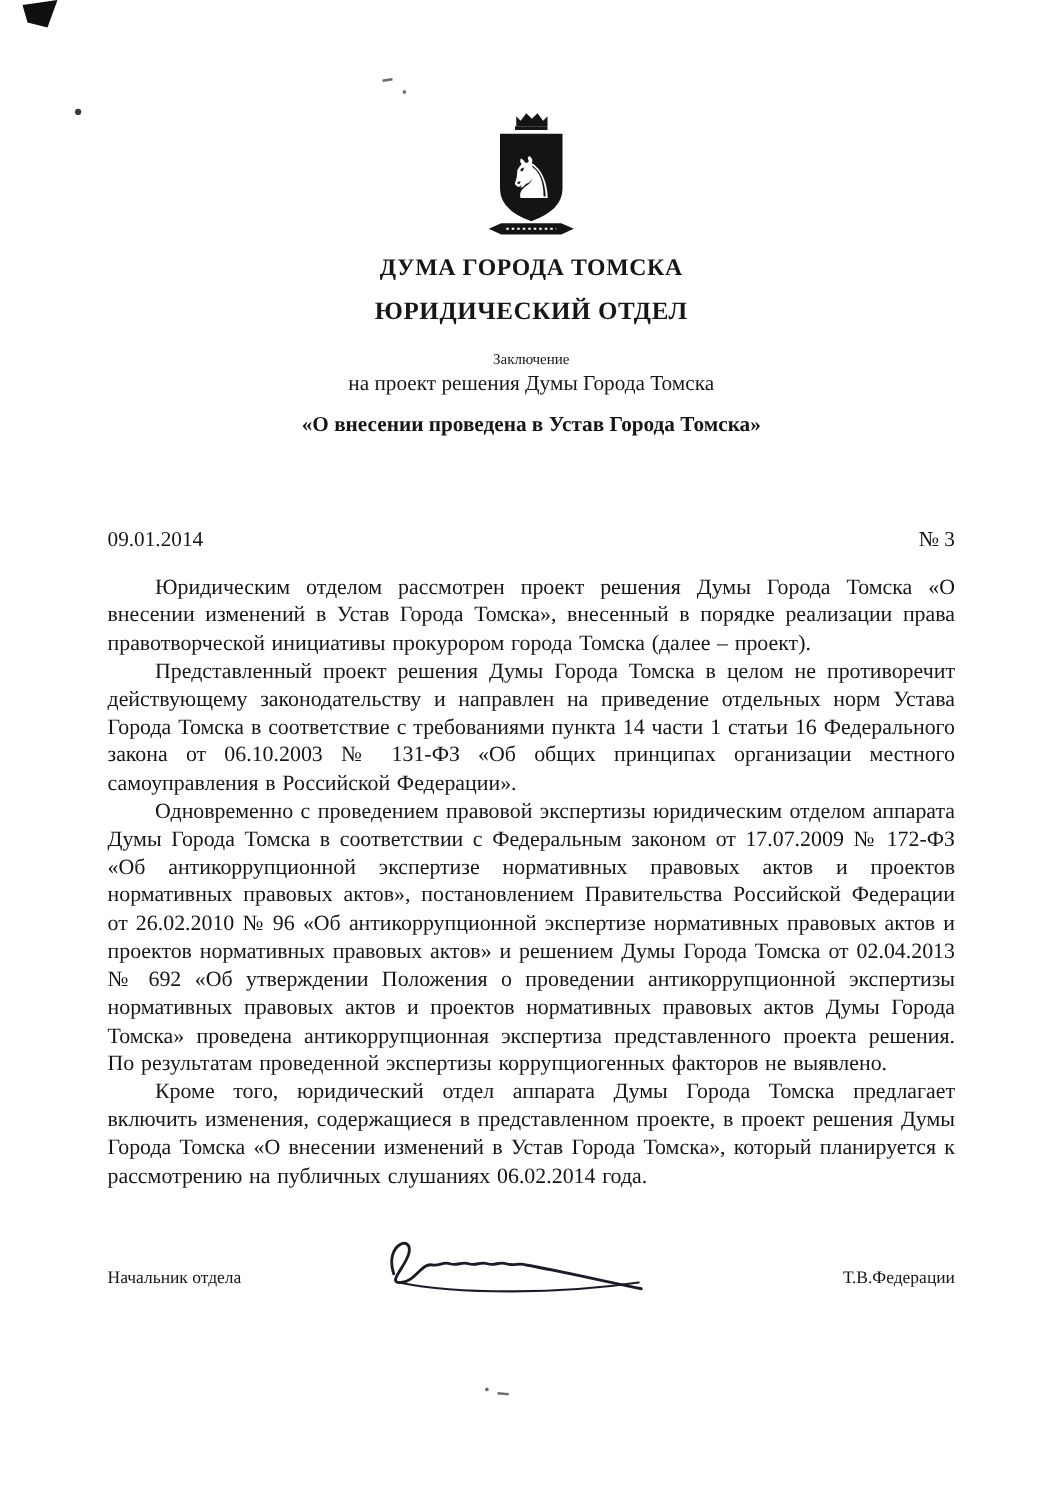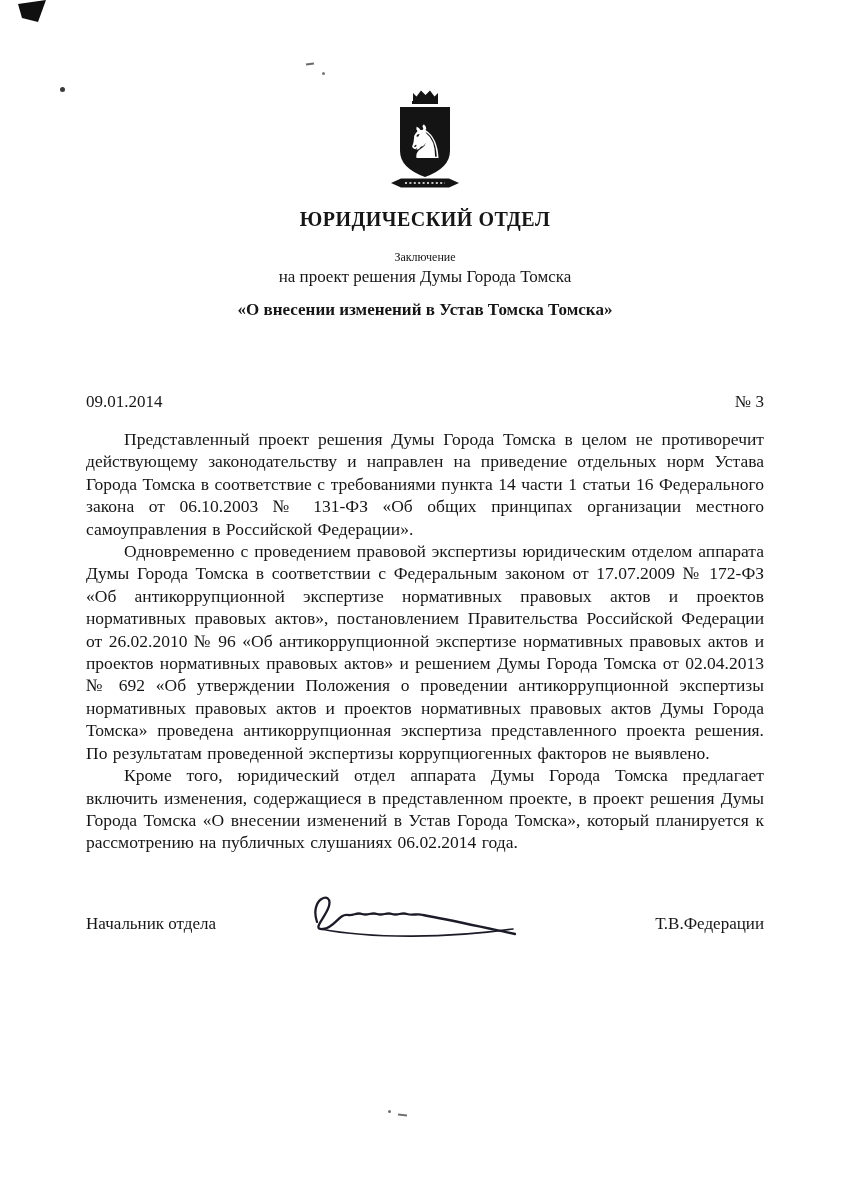--- a/index.html
+++ b/index.html
@@ -52,21 +52,21 @@
     text-indent: 38px;
     word-spacing: 1px;
   }
 
   
   .sign-row {
     margin-top: 28px;
     display: flex;
     justify-content: space-between;
     align-items: flex-end;
-    font-size: 17px;
+    font-size: 14px;
   }
   .sign-position { padding-bottom: 6px; }
   .sign-name     { padding-bottom: 6px; }
   .sign-scribble { width: 230px; height: 58px; margin-right: 40px; }
 </style>
 </head>
 <body>
 
 <div class="page">
 
@@ -89,32 +89,34 @@
         <rect x="25" y="17" width="26" height="3" fill="#141414"></rect>
 
         <path d="M13 23 h50 v44 q0 17 -25 26 q-25 -9 -25 -26 z" fill="#141414"></path>
 
         <text x="38" y="74" text-anchor="middle" font-family="DejaVu Sans, sans-serif" font-size="46" fill="#ffffff">♞</text>
 
         <path d="M4 99 l10 -4.5 h48 l10 4.5 l-10 4.5 h-48 z" fill="#141414"></path>
         <line x1="18" y1="99" x2="58" y2="99" stroke="#ffffff" stroke-width="1.6" stroke-dasharray="2 2.4"></line>
       </svg>
 
+      <div class="org-line1">ДУМА ГОРОДА ТОМСКА</div>
       <div class="org-line2">ЮРИДИЧЕСКИЙ ОТДЕЛ</div>
       <div class="doc-type">Заключение</div>
       <div class="subject1">на проект решения Думы Города Томска</div>
-      <div class="subject2">«О внесении изменений в Устав Томска Томска»</div>
+      <div class="subject2">«О внесении проведена в Устав Города Томска»</div>
     </div>
 
     <div class="meta-row">
       <span>09.01.2014</span>
       <span>№ 3</span>
     </div>
 
     <div class="body-text">
+      <p class="para">Юридическим отделом рассмотрен проект решения Думы Города Томска «О внесении изменений в Устав Города Томска», внесенный в порядке реализации права правотворческой инициативы прокурором города Томска (далее – проект).</p>
       <p class="para">Представленный проект решения Думы Города Томска в целом не противоречит действующему законодательству и направлен на приведение отдельных норм Устава Города Томска в соответствие с требованиями пункта 14 части 1 статьи 16 Федерального закона от 06.10.2003 № 131-ФЗ «Об общих принципах организации местного самоуправления в Российской Федерации».</p>
       <p class="para">Одновременно с проведением правовой экспертизы юридическим отделом аппарата Думы Города Томска в соответствии с Федеральным законом от 17.07.2009 № 172-ФЗ «Об антикоррупционной экспертизе нормативных правовых актов и проектов нормативных правовых актов», постановлением Правительства Российской Федерации от 26.02.2010 № 96 «Об антикоррупционной экспертизе нормативных правовых актов и проектов нормативных правовых актов» и решением Думы Города Томска от 02.04.2013 № 692 «Об утверждении Положения о проведении антикоррупционной экспертизы нормативных правовых актов и проектов нормативных правовых актов Думы Города Томска» проведена антикоррупционная экспертиза представленного проекта решения. По результатам проведенной экспертизы коррупциогенных факторов не выявлено.</p>
       <p class="para">Кроме того, юридический отдел аппарата Думы Города Томска предлагает включить изменения, содержащиеся в представленном проекте, в проект решения Думы Города Томска «О внесении изменений в Устав Города Томска», который планируется к рассмотрению на публичных слушаниях 06.02.2014 года.</p>
     </div>
 
     <div class="sign-row">
       <span class="sign-position">Начальник отдела</span>
 
       <svg class="sign-scribble" viewBox="0 0 230 58" aria-hidden="true">
         <path d="M16 40 C8 16 32 8 28 24 C25 35 10 48 22 47 C34 46 38 31 47 33 C53 34 55 30 61 32 C67 34 70 30 76 32 C82 34 85 30 91 32 C97 34 100 30 106 32 C112 34 116 31 122 33 C150 38 180 45 214 52" fill="none" stroke="#1c1c28" stroke-width="2.3" stroke-linecap="round"></path>

